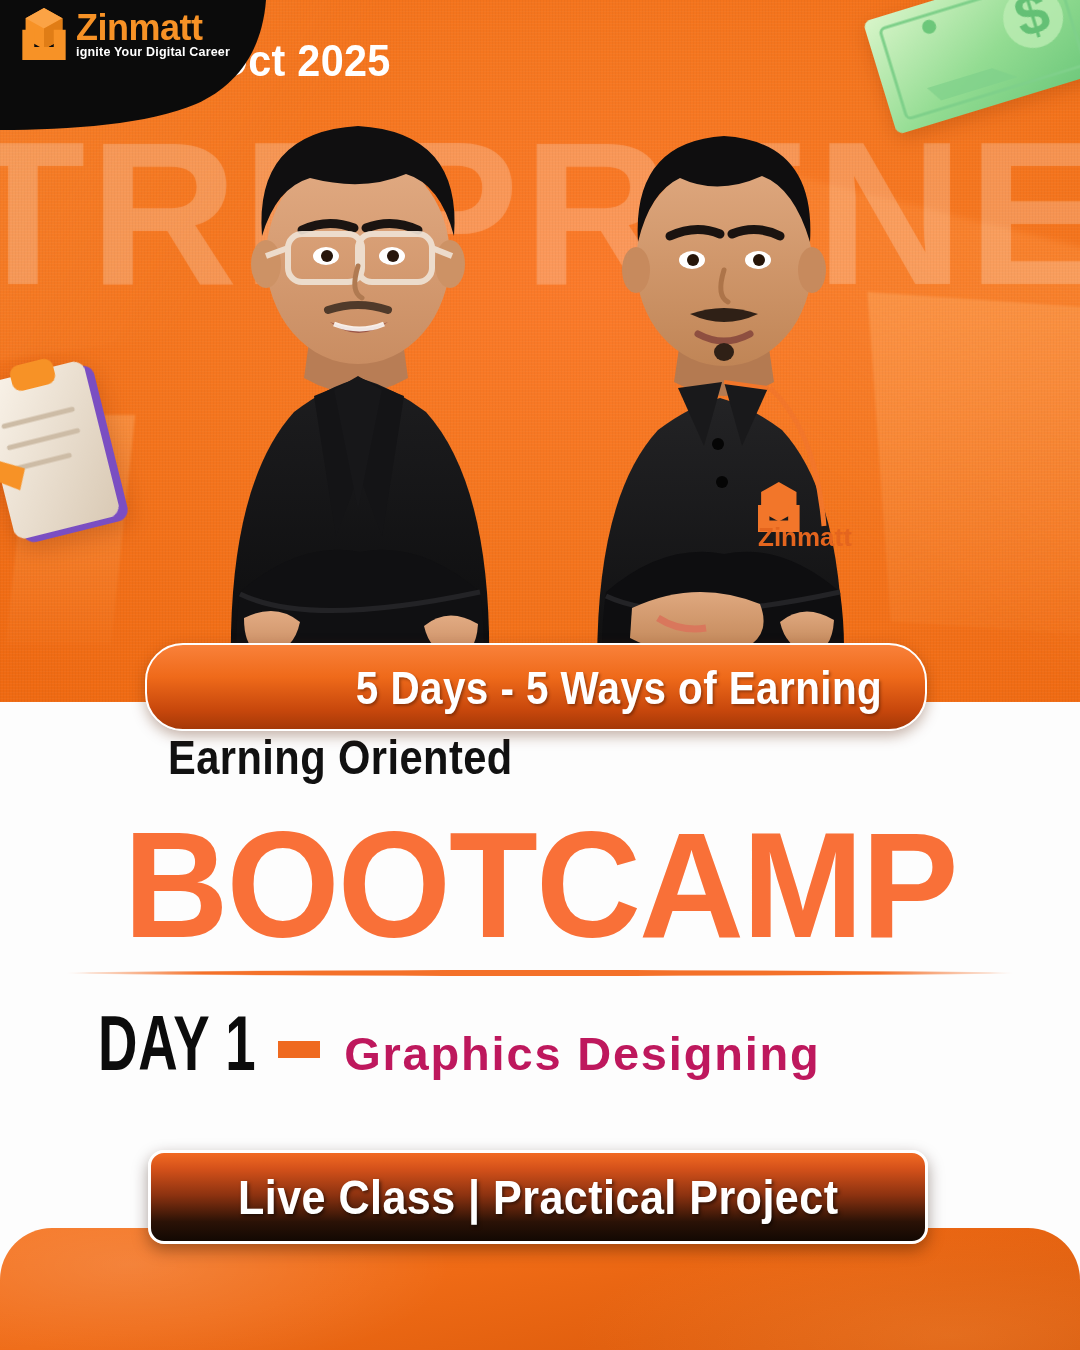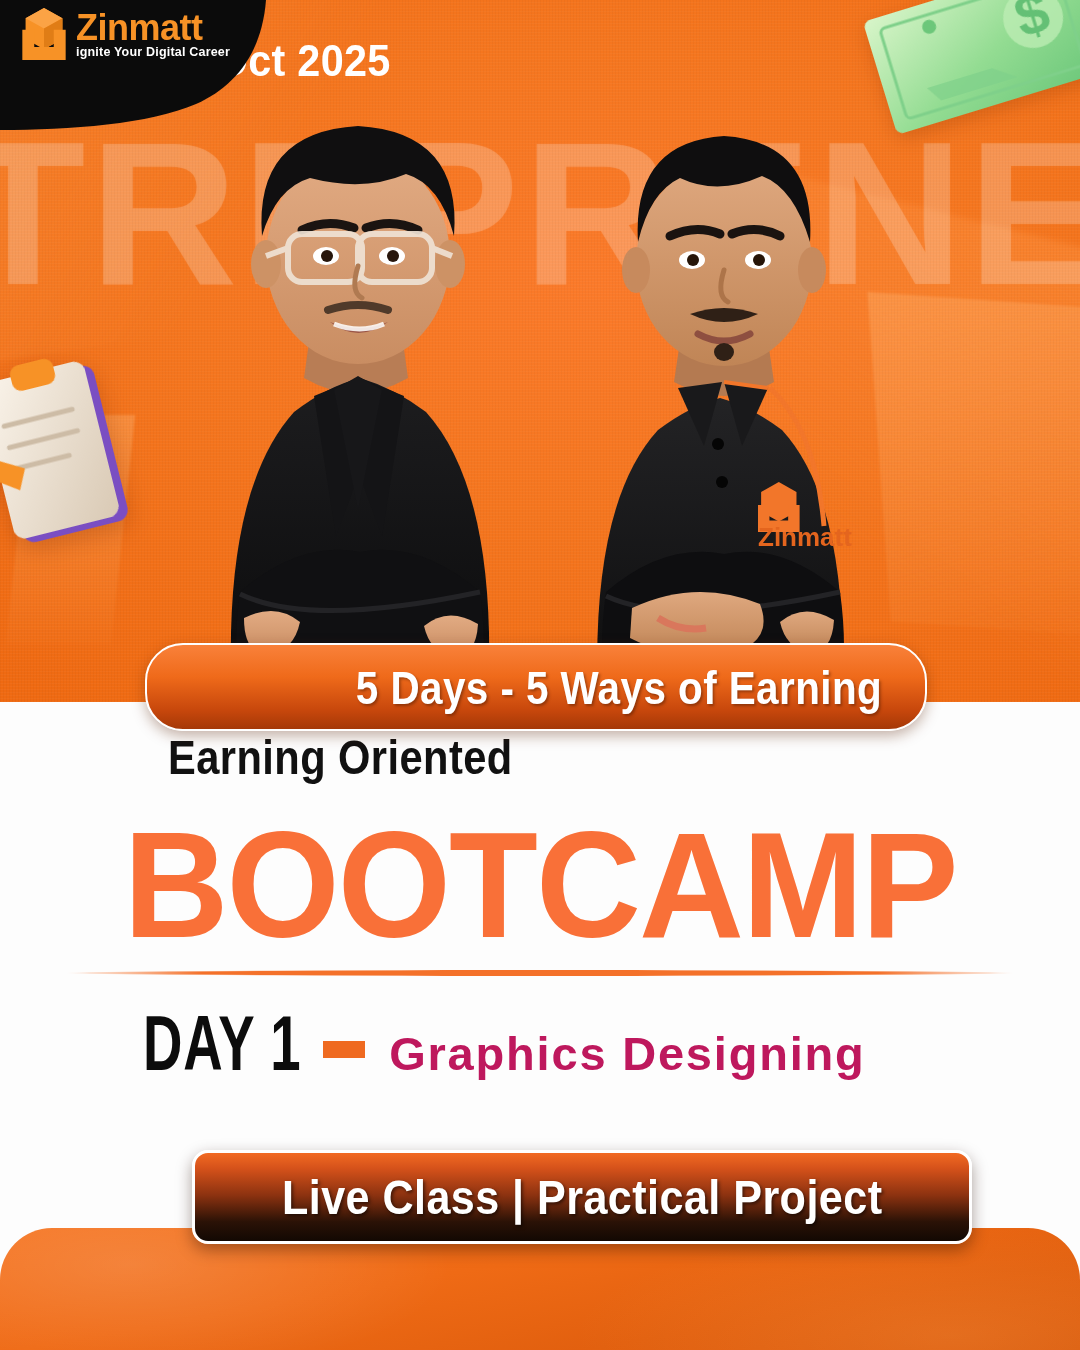--- a/index.html
+++ b/index.html
@@ -166,21 +166,20 @@
     position:absolute; left:62px; top:268px;
     width:956px; height:6px;
     background:radial-gradient(ellipse 50% 60% at 50% 50%, #f4712a 0%, #f4712a 72%, rgba(244,113,42,0) 100%);
     border-radius:50%;
   }
 
   .dayrow {
     position:absolute; left:98px; top:302px;
     display:flex; align-items:baseline; gap:0;
     white-space:nowrap;
-    margin-left:45px;
   }
   .day-num {
     font-size:78px; font-weight:bold; color:#0c0c0c;
     transform:scaleX(.70); transform-origin:left bottom;
     letter-spacing:1px;
     line-height:1;
   }
   .day-dash {
     display:inline-block;
     width:42px; height:17px;
@@ -197,21 +196,20 @@
   
   .banner-live {
     position:absolute; left:148px; top:1150px;
     width:780px; height:94px;
     border-radius:16px;
     background:linear-gradient(180deg,#f26a22 0%,#d4511a 18%,#8c3210 48%,#2b1206 78%,#120803 100%);
     border:3px solid #ffffff;
     box-shadow:0 6px 16px rgba(40,15,0,.4);
     display:flex; align-items:center; justify-content:center;
     z-index:26;
-    margin-left:44px;
   }
   .banner-live-txt {
     font-size:49px; font-weight:bold; color:#ffffff;
     transform:scaleX(.88);
     letter-spacing:.5px;
     text-shadow:2px 2px 4px rgba(0,0,0,.55);
     white-space:nowrap;
   }
 
   

